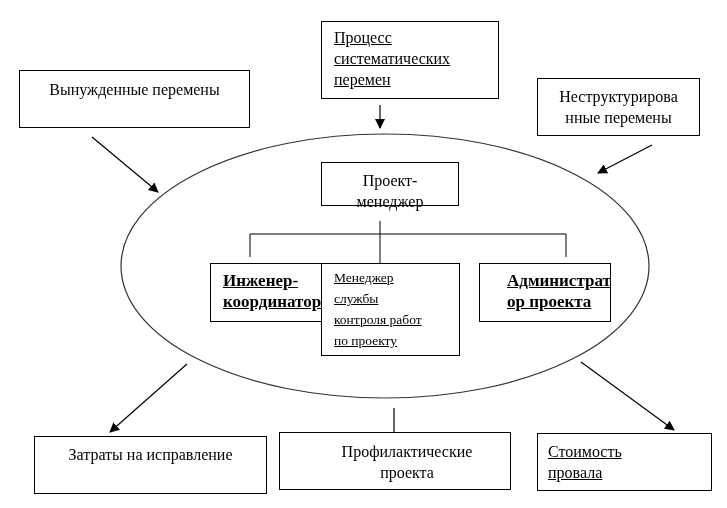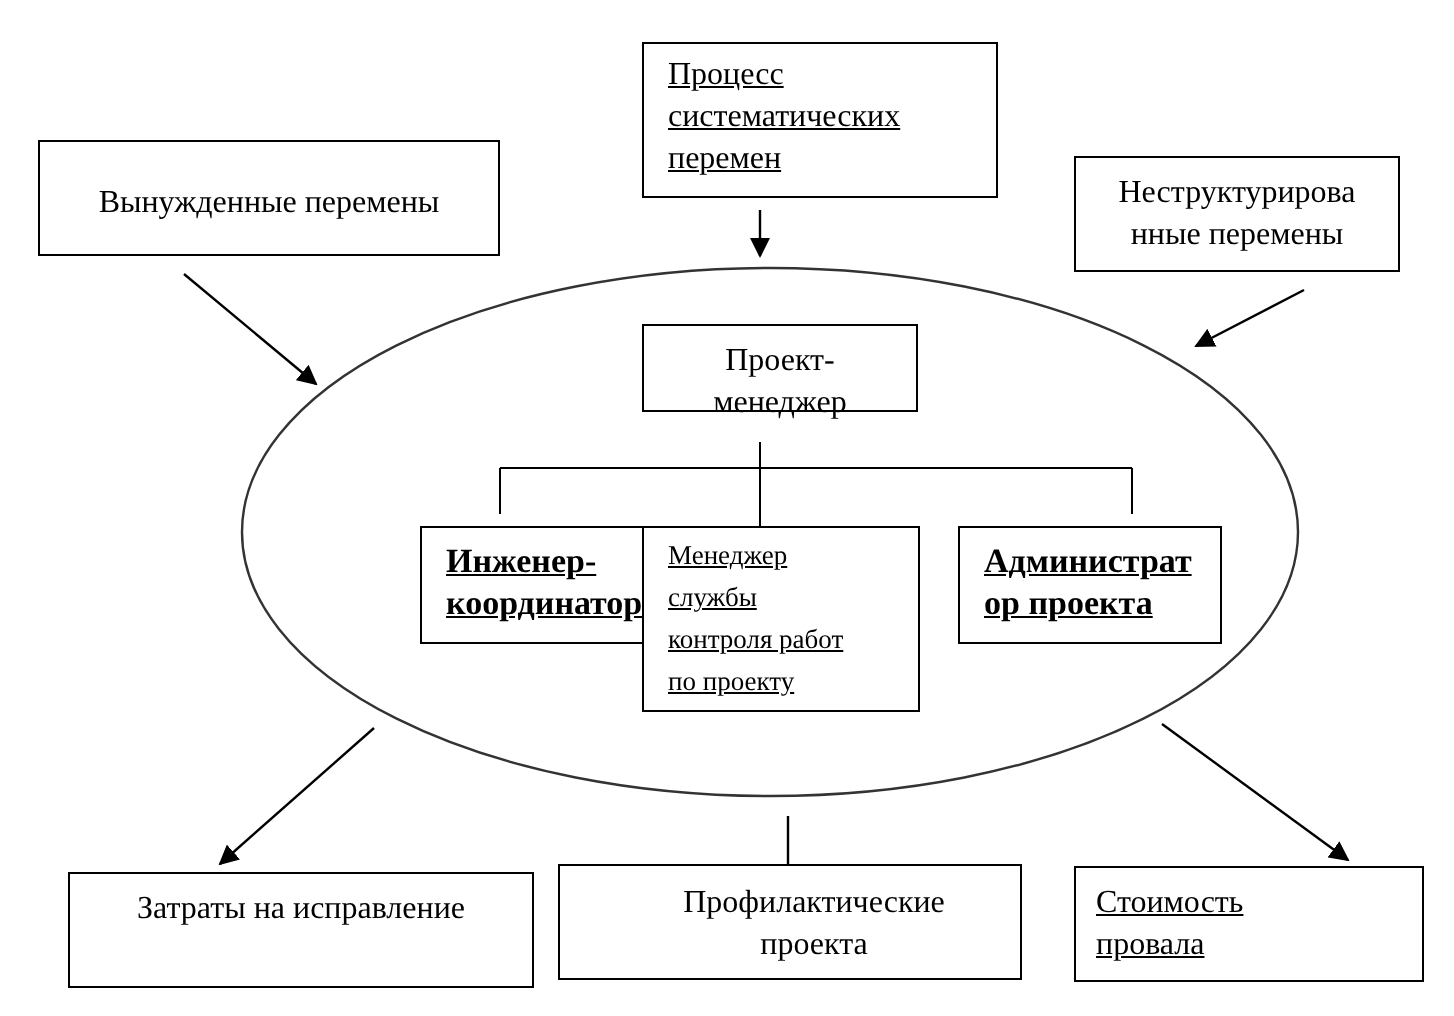--- a/index.html
+++ b/index.html
@@ -33,21 +33,21 @@
     <line x1="250" y1="234" x2="566" y2="234" stroke="#000"></line>
     <line x1="250" y1="234" x2="250" y2="257" stroke="#000"></line>
     <line x1="380" y1="234" x2="380" y2="263" stroke="#000"></line>
     <line x1="566" y1="234" x2="566" y2="257" stroke="#000"></line>
 
     <line x1="187" y1="364" x2="110" y2="432" stroke="#000" stroke-width="1.2" marker-end="url(#arr)"></line>
     <line x1="394" y1="408" x2="394" y2="441" stroke="#000" stroke-width="1.2" marker-end="url(#arr)"></line>
     <line x1="581" y1="362" x2="674" y2="430" stroke="#000" stroke-width="1.2" marker-end="url(#arr)"></line>
   </svg>
 
-  <div class="box" style="left:19px;top:70px;width:231px;height:58px;padding-top:20px;">
+  <div class="box" style="left:19px;top:70px;width:231px;height:58px;padding-top:8px;">
     <span>Вынужденные перемены</span>
   </div>
   <div class="box left" style="left:321px;top:21px;width:178px;height:78px;padding:5px 0 0 12px;">
     <span>Процесс</span>
     <span>систематических</span>
     <span>перемен</span>
   </div>
   <div class="box" style="left:537px;top:78px;width:163px;height:58px;padding-top:7px;">
     <span>Неструктурирова</span>
     <span>нные перемены</span>
@@ -60,21 +60,21 @@
   <div class="box left bold" style="left:163px;top:263px;width:139px;height:59px;padding:6px 0 0 12px;margin-left:47px;">
     <span>Инженер-</span>
     <span>координатор</span>
   </div>
   <div class="box left small" style="left:321px;top:263px;width:139px;height:93px;padding:3px 0 0 12px;">
     <span>Менеджер</span>
     <span>службы</span>
     <span>контроля работ</span>
     <span>по проекту</span>
   </div>
-  <div class="box left bold" style="left:479px;top:263px;width:132px;height:59px;padding:6px 0 0 12px;">
+  <div class="box left bold" style="left:479px;top:263px;width:132px;height:59px;padding:6px 0 0 27px;">
     <span>Администрат</span>
     <span>ор проекта</span>
   </div>
 
   <div class="box" style="left:34px;top:436px;width:233px;height:58px;padding-top:7px;">
     <span>Затраты на исправление</span>
   </div>
   <div class="box" style="left:279px;top:432px;width:232px;height:58px;padding-top:8px;padding-left:24px;">
     <span>Профилактические</span>
     <span>проекта</span>

